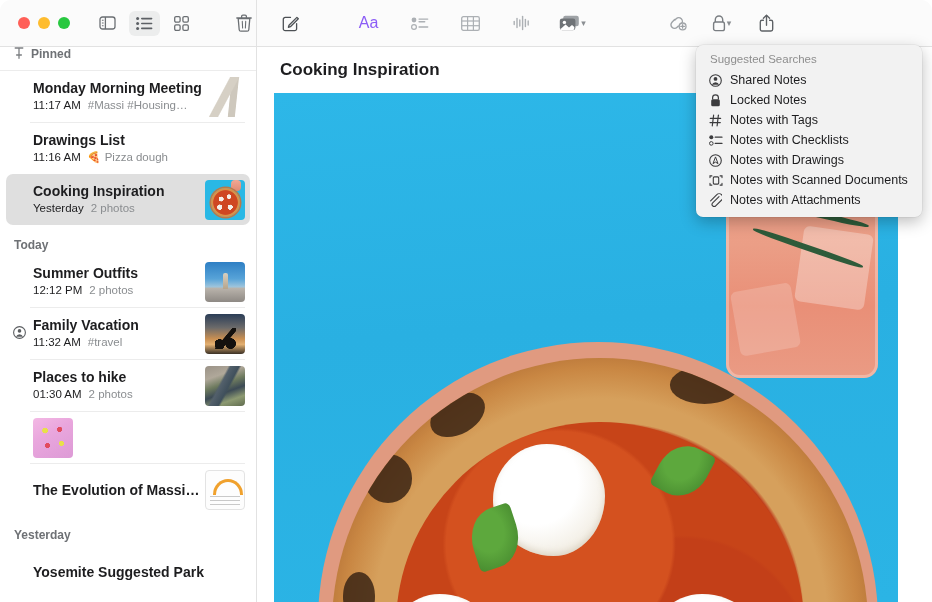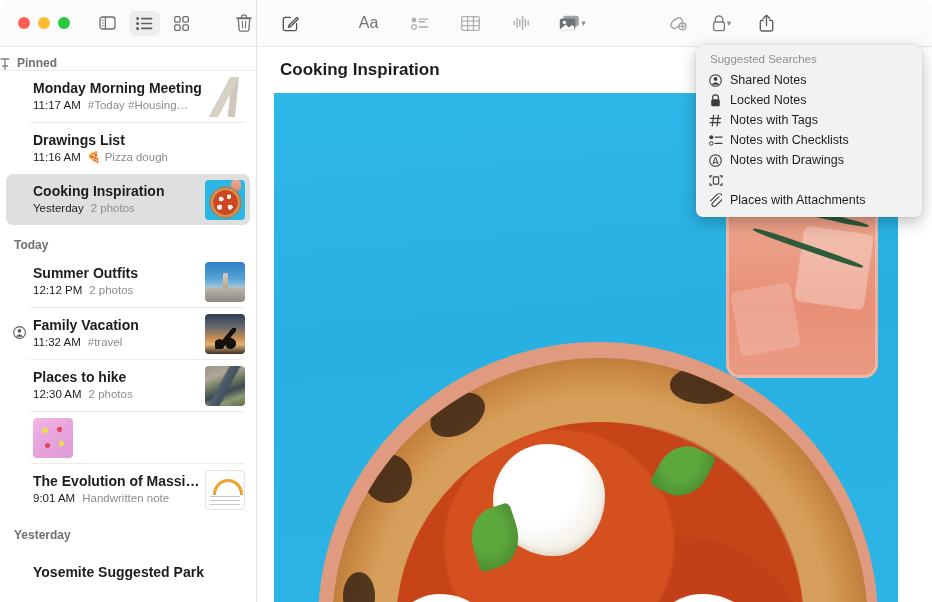--- a/index.html
+++ b/index.html
@@ -90,21 +90,22 @@
   
   .sidebar {
     position: absolute; left: 0; top: 47px;
     width: 257px; height: 555px;
     background: #ffffff;
     border-right: 1px solid #e2e2e2;
     overflow: hidden;
   }
   .pinned-hdr {
     height: 24px;
-    display: flex; align-items: flex-end;
+    display: flex; align-items: flex-start;
+    padding-left: 14px;
     border-bottom: 1px solid #ececec;
     background: #fff;
   }
   .pinned-hdr .pin { color: #7c7f82; display: flex; margin-right: 7px; }
   .pinned-hdr .ptxt { font-size: 12px; color: #6e7175; font-weight: 600; }
 
   .note-item {
     position: relative;
     height: 51px;
     margin: 0 6px;
@@ -419,21 +420,21 @@
     <div class="toolbar-right">
       <div class="tbtn compose">
         <svg width="17" height="17" viewBox="0 0 17 17" fill="none">
           <path d="M14.6 8.6v5.2a1.9 1.9 0 0 1-1.9 1.9H3.2a1.9 1.9 0 0 1-1.9-1.9V4.3a1.9 1.9 0 0 1 1.9-1.9h5.3" stroke="#4d5155" stroke-width="1.3" stroke-linecap="round"></path>
           <path d="M7 10.3 14.9 2.4l1.4 1.4L8.4 11.7l-2 .6.6-2Z" stroke="#4d5155" stroke-width="1.3" stroke-linejoin="round"></path>
         </svg>
       </div>
 
       <div class="fmt-group">
         <div class="tbtn">
-          <span style="font-size:16px;color:#737373;font-family:'Liberation Sans',sans-serif;">Aa</span>
+          <span style="font-size:16px;color:#8b5cf6;font-family:'Liberation Sans',sans-serif;">Aa</span>
         </div>
         <div class="tbtn">
           <svg width="18" height="13" viewBox="0 0 18 13" fill="none">
             <circle cx="3" cy="3" r="2.4" fill="#acb0b4"></circle>
             <circle cx="3" cy="10" r="2.4" stroke="#acb0b4" stroke-width="1.2"></circle>
             <rect x="7.4" y="1.4" width="10" height="1.4" rx=".7" fill="#acb0b4"></rect>
             <rect x="7.4" y="4" width="7" height="1.4" rx=".7" fill="#acb0b4"></rect>
             <rect x="7.4" y="9.3" width="10" height="1.4" rx=".7" fill="#acb0b4"></rect>
           </svg>
         </div>
@@ -556,49 +557,50 @@
       <span class="lbl">Notes with Drawings</span>
     </div>
 
     <div class="srow">
       <span class="sic">
         <svg width="14" height="13" viewBox="0 0 14 13" fill="none" stroke="#3c3c3e" stroke-width="1.1" stroke-linecap="round">
           <path d="M1 3.6V1.9h1.9M13 3.6V1.9h-1.9M1 9.4v1.7h1.9M13 9.4v1.7h-1.9"></path>
           <rect x="4.3" y="2.9" width="5.4" height="7.2" rx="1" stroke-width="1.1"></rect>
         </svg>
       </span>
+      <span class="lbl">Notes with Scanned Documents</span>
     </div>
 
     <div class="srow">
       <span class="sic">
         <svg width="13" height="14" viewBox="0 0 13 14" fill="none">
           <path d="M10.4 3.2 4.1 9.5a2.1 2.1 0 0 0 3 3l6-6a3.6 3.6 0 0 0-5.1-5.1L2 7.4" stroke="#3c3c3e" stroke-width="1.1" stroke-linecap="round" transform="translate(-0.4,0.4)"></path>
         </svg>
       </span>
-      <span class="lbl">Places with Attachments</span>
+      <span class="lbl">Notes with Attachments</span>
     </div>
   </div>
 
   <div class="sidebar">
 
     <div class="pinned-hdr">
       <span class="pin">
         <svg width="10" height="12" viewBox="0 0 10 12" fill="none">
           <path d="M1.2 1h7.6M5 1v7M2.6 8h4.8M5 8v3.3" stroke="#7c7f82" stroke-width="1.3" stroke-linecap="round"></path>
         </svg>
       </span>
       <span class="ptxt">Pinned</span>
     </div>
 
     <div class="note-item">
       <div class="note-text">
         <div class="note-title">Monday Morning Meeting</div>
         <div class="note-meta">
           <span class="note-time">11:17 AM</span>
-          <span class="note-sub">#Today #Housing…</span>
+          <span class="note-sub">#Massi #Housing…</span>
         </div>
       </div>
       <div class="thumb th-meeting"></div>
     </div>
     <div class="divider"></div>
 
     <div class="note-item">
       <div class="note-text">
         <div class="note-title">Drawings List</div>
         <div class="note-meta">
@@ -652,40 +654,36 @@
         </div>
       </div>
       <div class="thumb th-family"></div>
     </div>
     <div class="divider"></div>
 
     <div class="note-item">
       <div class="note-text">
         <div class="note-title">Places to hike</div>
         <div class="note-meta">
-          <span class="note-time">12:30 AM</span>
+          <span class="note-time">01:30 AM</span>
           <span class="note-sub">2 photos</span>
         </div>
       </div>
       <div class="thumb th-hike"></div>
     </div>
     <div class="divider"></div>
 
     <div class="note-item">
       <div class="thumb th-sun"></div>
     </div>
     <div class="divider"></div>
 
     <div class="note-item">
       <div class="note-text">
         <div class="note-title">The Evolution of Massi…</div>
-        <div class="note-meta">
-          <span class="note-time">9:01 AM</span>
-          <span class="note-sub">Handwritten note</span>
-        </div>
       </div>
       <div class="thumb th-evo"></div>
     </div>
 
     <div class="group-hdr">Yesterday</div>
 
     <div class="note-item">
       <div class="note-text">
         <div class="note-title">Yosemite Suggested Park</div>
       </div>

